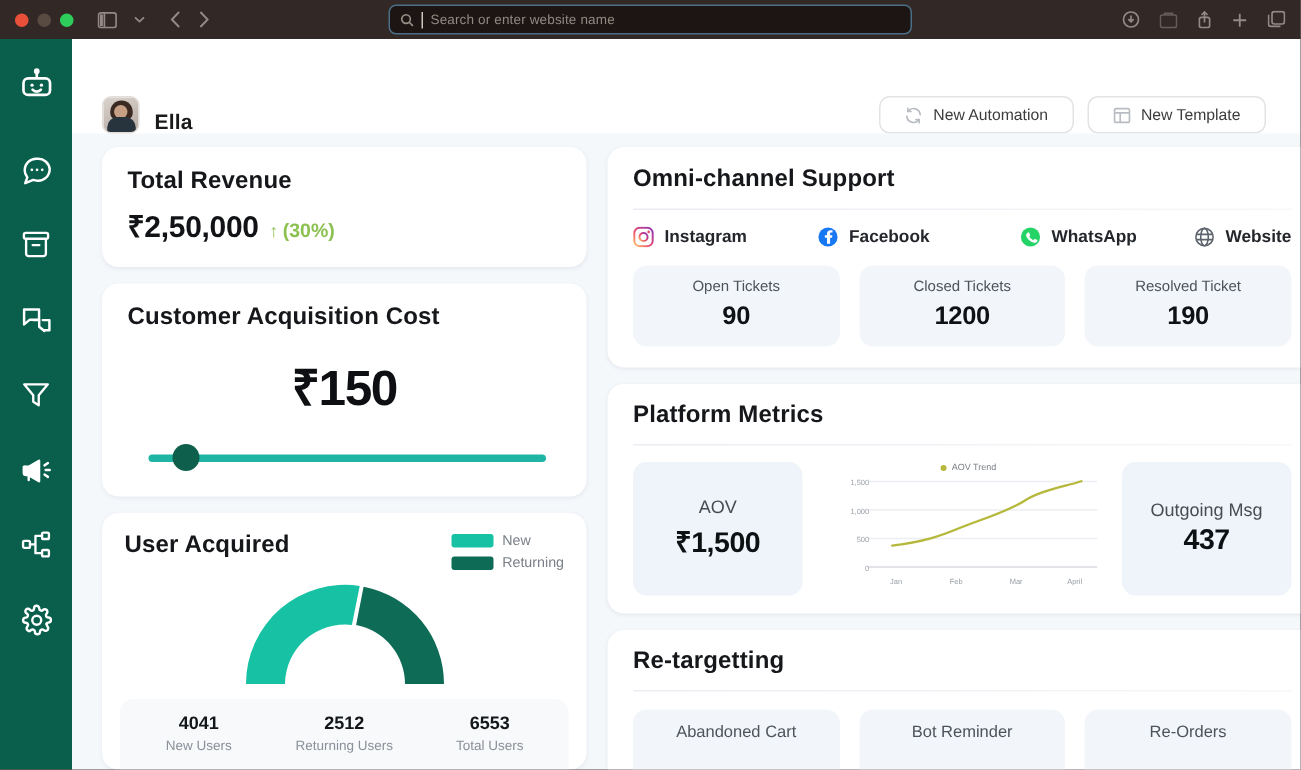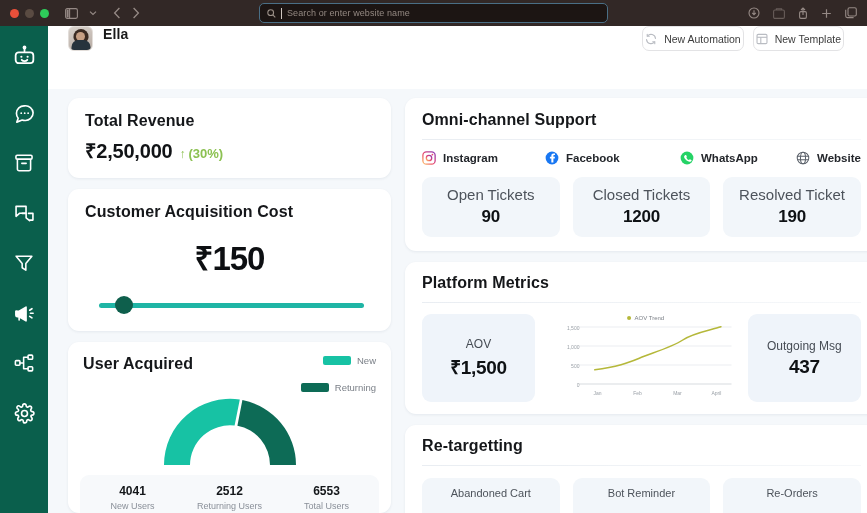--- a/index.html
+++ b/index.html
@@ -43,38 +43,38 @@
   .side-item { width: 30px; height: 30px; display: flex; align-items: center; justify-content: center; color: #fff; }
   .side-item svg { display: block; }
   .side-logo { margin-bottom: 6px; }
 
   
   .page {
     position: absolute; left: 48px; top: 26px; width: 819px; height: 487px;
     background: #ffffff; display: flex; flex-direction: column;
   }
   .topbar {
-    height: 63px; background: #fff; display: flex; align-items: flex-start;
+    height: 63px; background: #fff; display: flex; align-items: flex-end;
     padding: 0 23px 0 20px; flex: 0 0 63px;
   }
   .avatar {
     width: 25px; height: 25px; border-radius: 6px; overflow: hidden;
     background: linear-gradient(160deg,#d9d2cc,#b6aaa2); position: relative; flex: none;
     border: 1px solid #e2ddd9;
   }
   .avatar .hair { position: absolute; left: 50%; top: 2px; transform: translateX(-50%);
     width: 15px; height: 13px; border-radius: 8px 8px 5px 5px; background: #3a2a22; }
   .avatar .hair::after { content:""; position:absolute; left:50%; top:3px; transform:translateX(-50%);
     width:9px; height:9px; border-radius:50%; background:#c69f84; }
   .avatar .body { position: absolute; bottom: 0; left: 50%; transform: translateX(-50%);
     width: 19px; height: 10px; border-radius: 7px 7px 0 0; background: #27333d; }
   .user-name { font-size: 14px; font-weight: 700; color: #1a1a1a; margin-left: 10px; letter-spacing: .1px; }
   .topbar-actions { margin-left: auto; display: flex; gap: 9px; }
   .pill {
-    display: flex; align-items: center; gap: 7px; height: 25px; padding: 0 2px;
+    display: flex; align-items: center; gap: 7px; height: 25px; padding: 0 16px;
     border: 1px solid #e3e3e5; border-radius: 7px; background: #fff;
     font-size: 10.5px; color: #3c3c3c; white-space: nowrap;
   }
   .pill .pi { color: #b9bcc2; display: flex; }
 
   .content {
     flex: 1; background: #f5f8fb; padding: 9px 21px 0 20px;
     display: flex; gap: 14px; overflow: hidden;
   }
   .col-left { width: 323px; display: flex; flex-direction: column; gap: 11px; flex: none; }
@@ -93,21 +93,21 @@
   
   .cac { padding: 14px 17px 18px; }
   .cac-value { font-size: 33px; font-weight: 800; color: #0d0f12; text-align: center; margin-top: 14px; letter-spacing: -1px; }
   .slider { position: relative; height: 16px; margin: 17px 10px 0 14px; display: flex; align-items: center; }
   .slider-track { position: absolute; left: 0; right: 0; height: 5px; border-radius: 3px; background: #1fb5a5; }
   .slider-knob { position: absolute; left: 6%; width: 18px; height: 18px; border-radius: 50%; background: #0e5f4c; }
 
   
   .useracq { padding: 13px 15px 0; flex: 1; display: flex; flex-direction: column; min-height: 0; }
   .ua-head { display: flex; align-items: flex-start; }
-  .legend { margin-left: auto; display: flex; flex-direction: column; gap: 16px; align-items: flex-end; }
+  .legend { margin-left: auto; display: flex; flex-direction: column; gap: 4px; }
   .legend-row { display: flex; align-items: center; gap: 6px; }
   .legend-swatch { width: 28px; height: 9px; border-radius: 2px; }
   .legend-label { font-size: 9.5px; color: #7b8088; }
   .donut-wrap { flex: 1; display: flex; justify-content: center; align-items: flex-end; margin-top: -2px; }
   .ua-stats {
     display: flex; background: #f7f9fb; border-radius: 9px 9px 0 0; margin: 6px -3px 0;
     padding: 9px 4px 11px;
   }
   .ua-stat { flex: 1; text-align: center; }
   .ua-num { font-size: 12px; font-weight: 700; color: #14171a; }
@@ -117,21 +117,21 @@
   .omni { padding: 13px 17px 14px; }
   .divider { height: 1px; background: linear-gradient(to right,#e9edf2,#f6f8fa); margin: 10px 0 0; }
   .channels { display: flex; margin-top: 11px; }
   .channel { display: flex; align-items: center; gap: 7px; font-size: 11.5px; font-weight: 700; color: #23262b; }
   .channel:nth-child(1) { width: 123px; }
   .channel:nth-child(2) { width: 135px; }
   .channel:nth-child(3) { width: 116px; }
   .ch-ico { display: flex; align-items: center; }
   .stat-row { display: flex; gap: 13px; margin-top: 12px; }
   .stat-box { flex: 1; background: #f2f6fa; border-radius: 9px; padding: 9px 6px 10px; text-align: center; }
-  .stat-lab { font-size: 15px; color: #4d535b; }
+  .stat-lab { font-size: 10px; color: #4d535b; }
   .stat-num { font-size: 17px; font-weight: 700; color: #0f1215; margin-top: 4px; letter-spacing: -.2px; }
 
   
   .platform { padding: 12px 17px 12px; }
   .pm-row { display: flex; align-items: stretch; gap: 10px; margin-top: 11px; }
   .pm-box { width: 113px; background: #eff4fa; border-radius: 9px; display: flex;
     flex-direction: column; align-items: center; justify-content: center; padding: 9px 4px; }
   .pm-lab { font-size: 12px; color: #464c54; }
   .pm-val { font-size: 19px; font-weight: 700; color: #0e1114; margin-top: 3px; letter-spacing: -.3px; }
   .pm-chart { flex: 1; position: relative; min-width: 0; }

